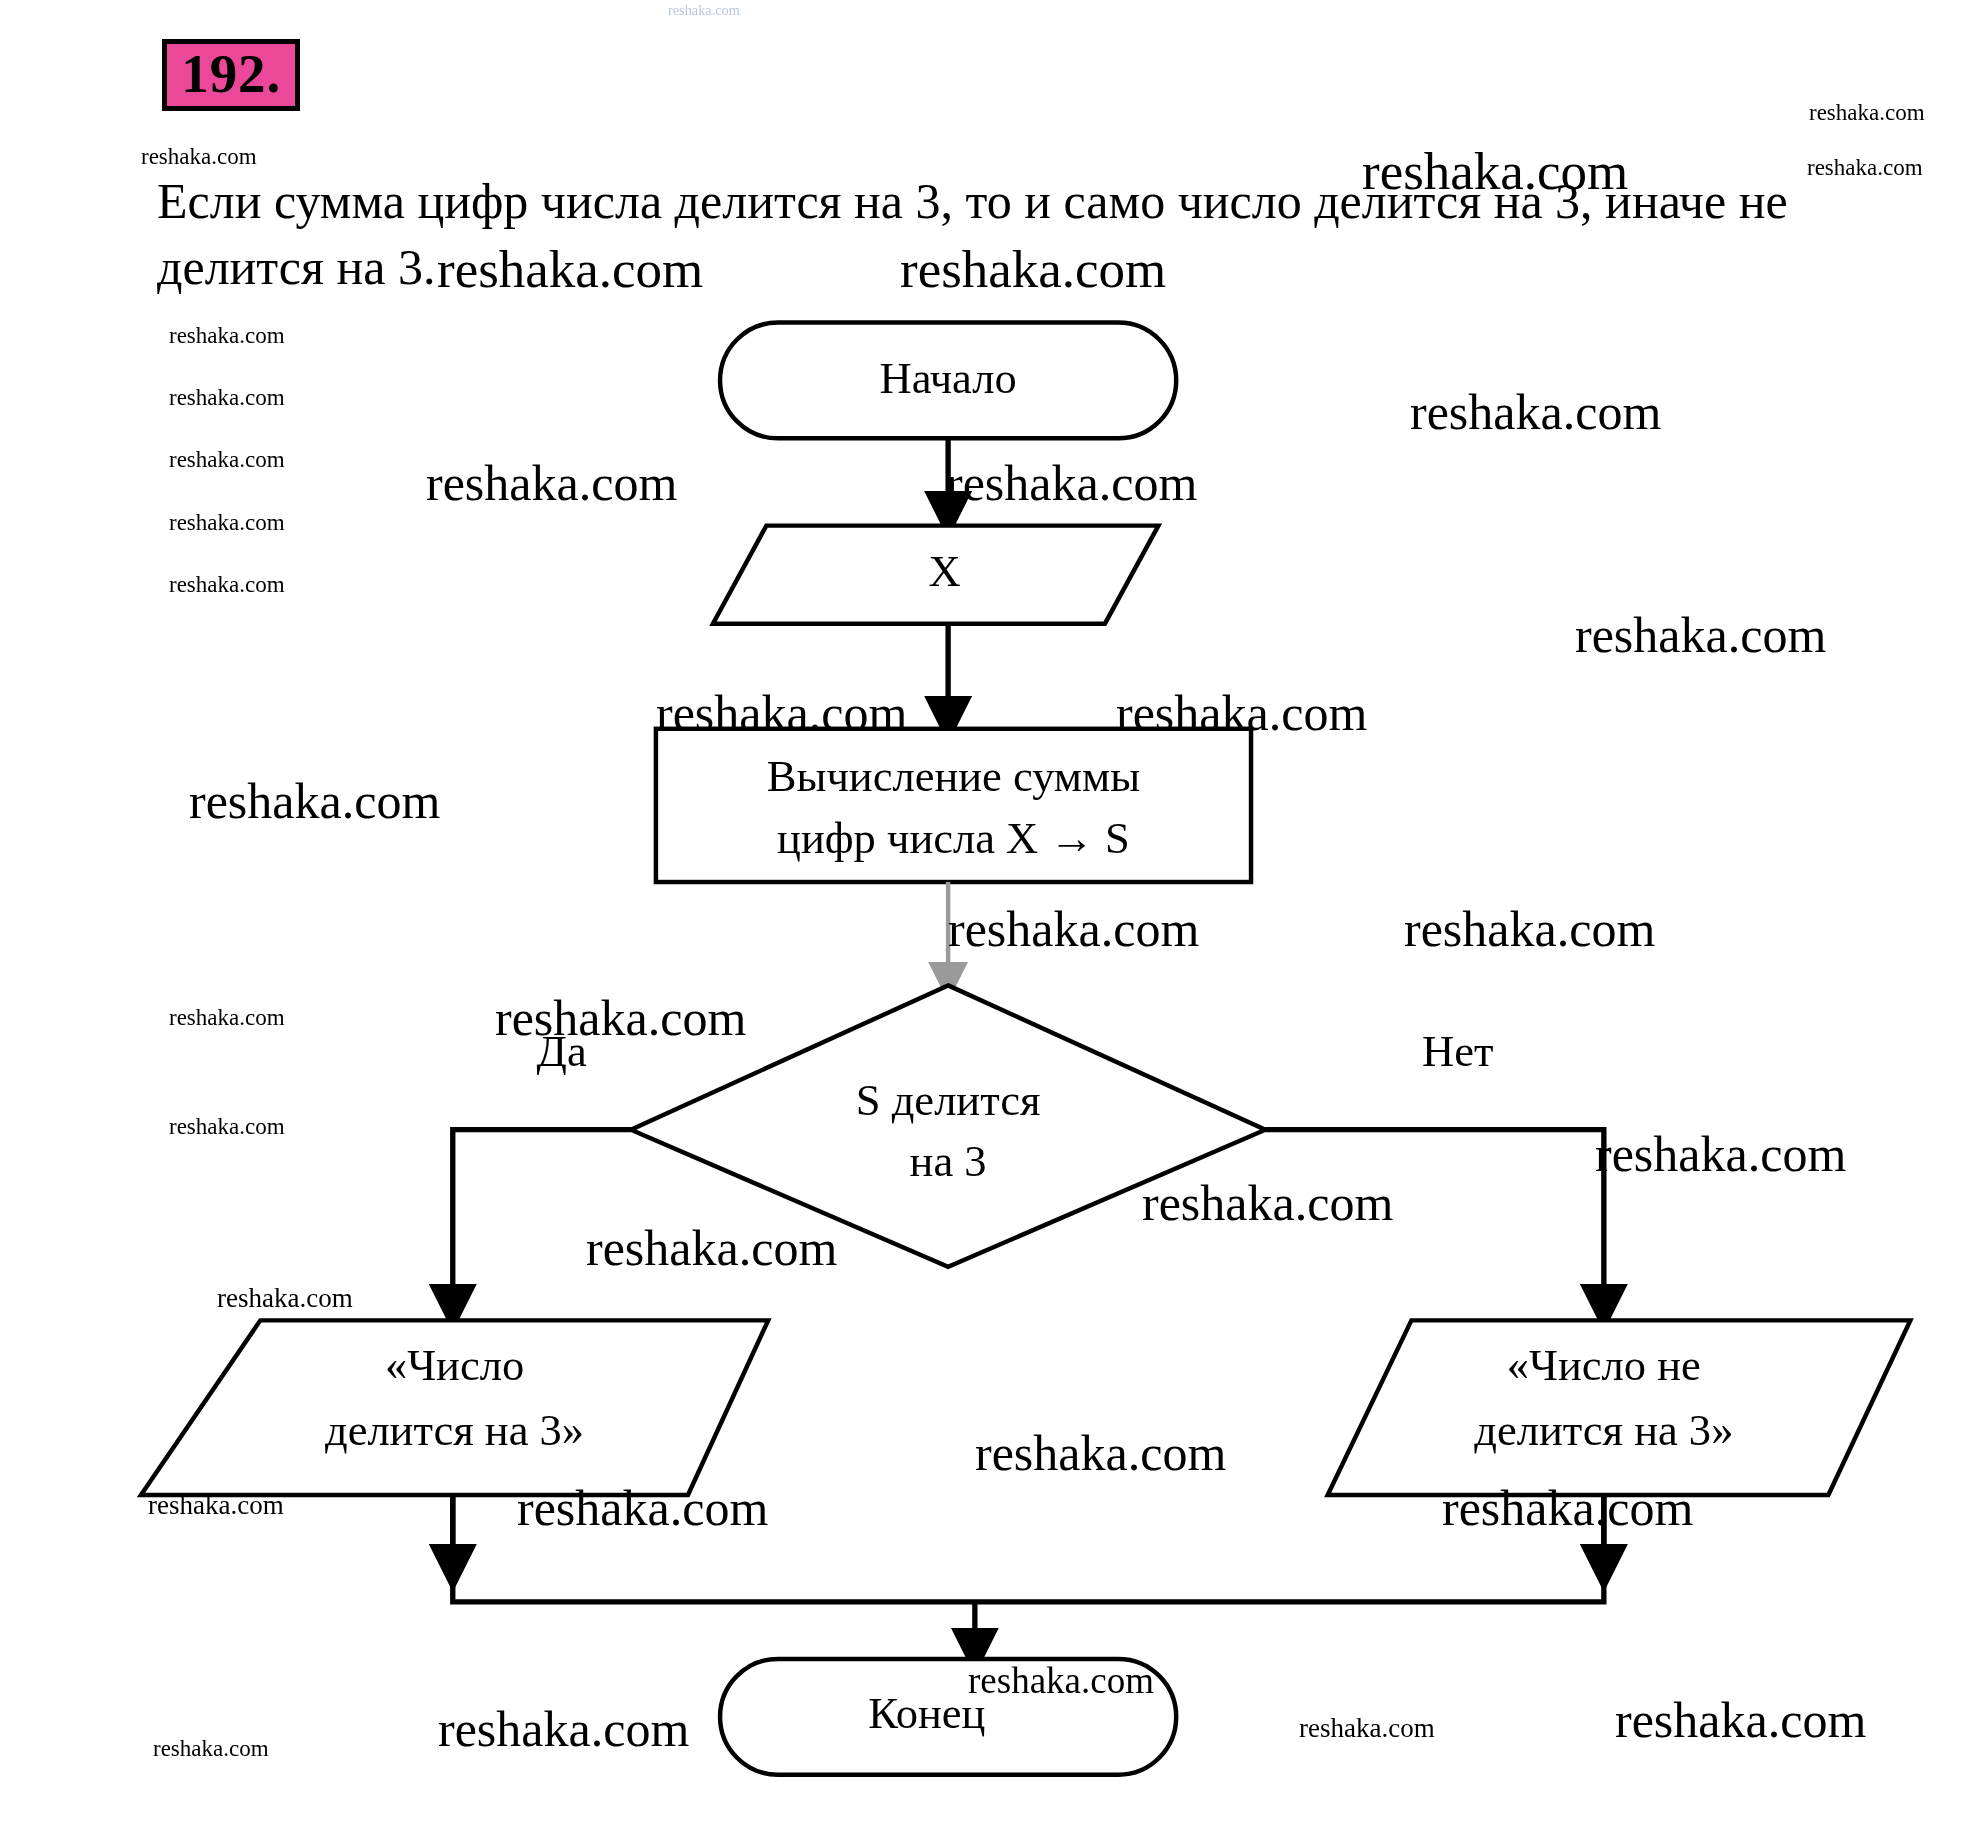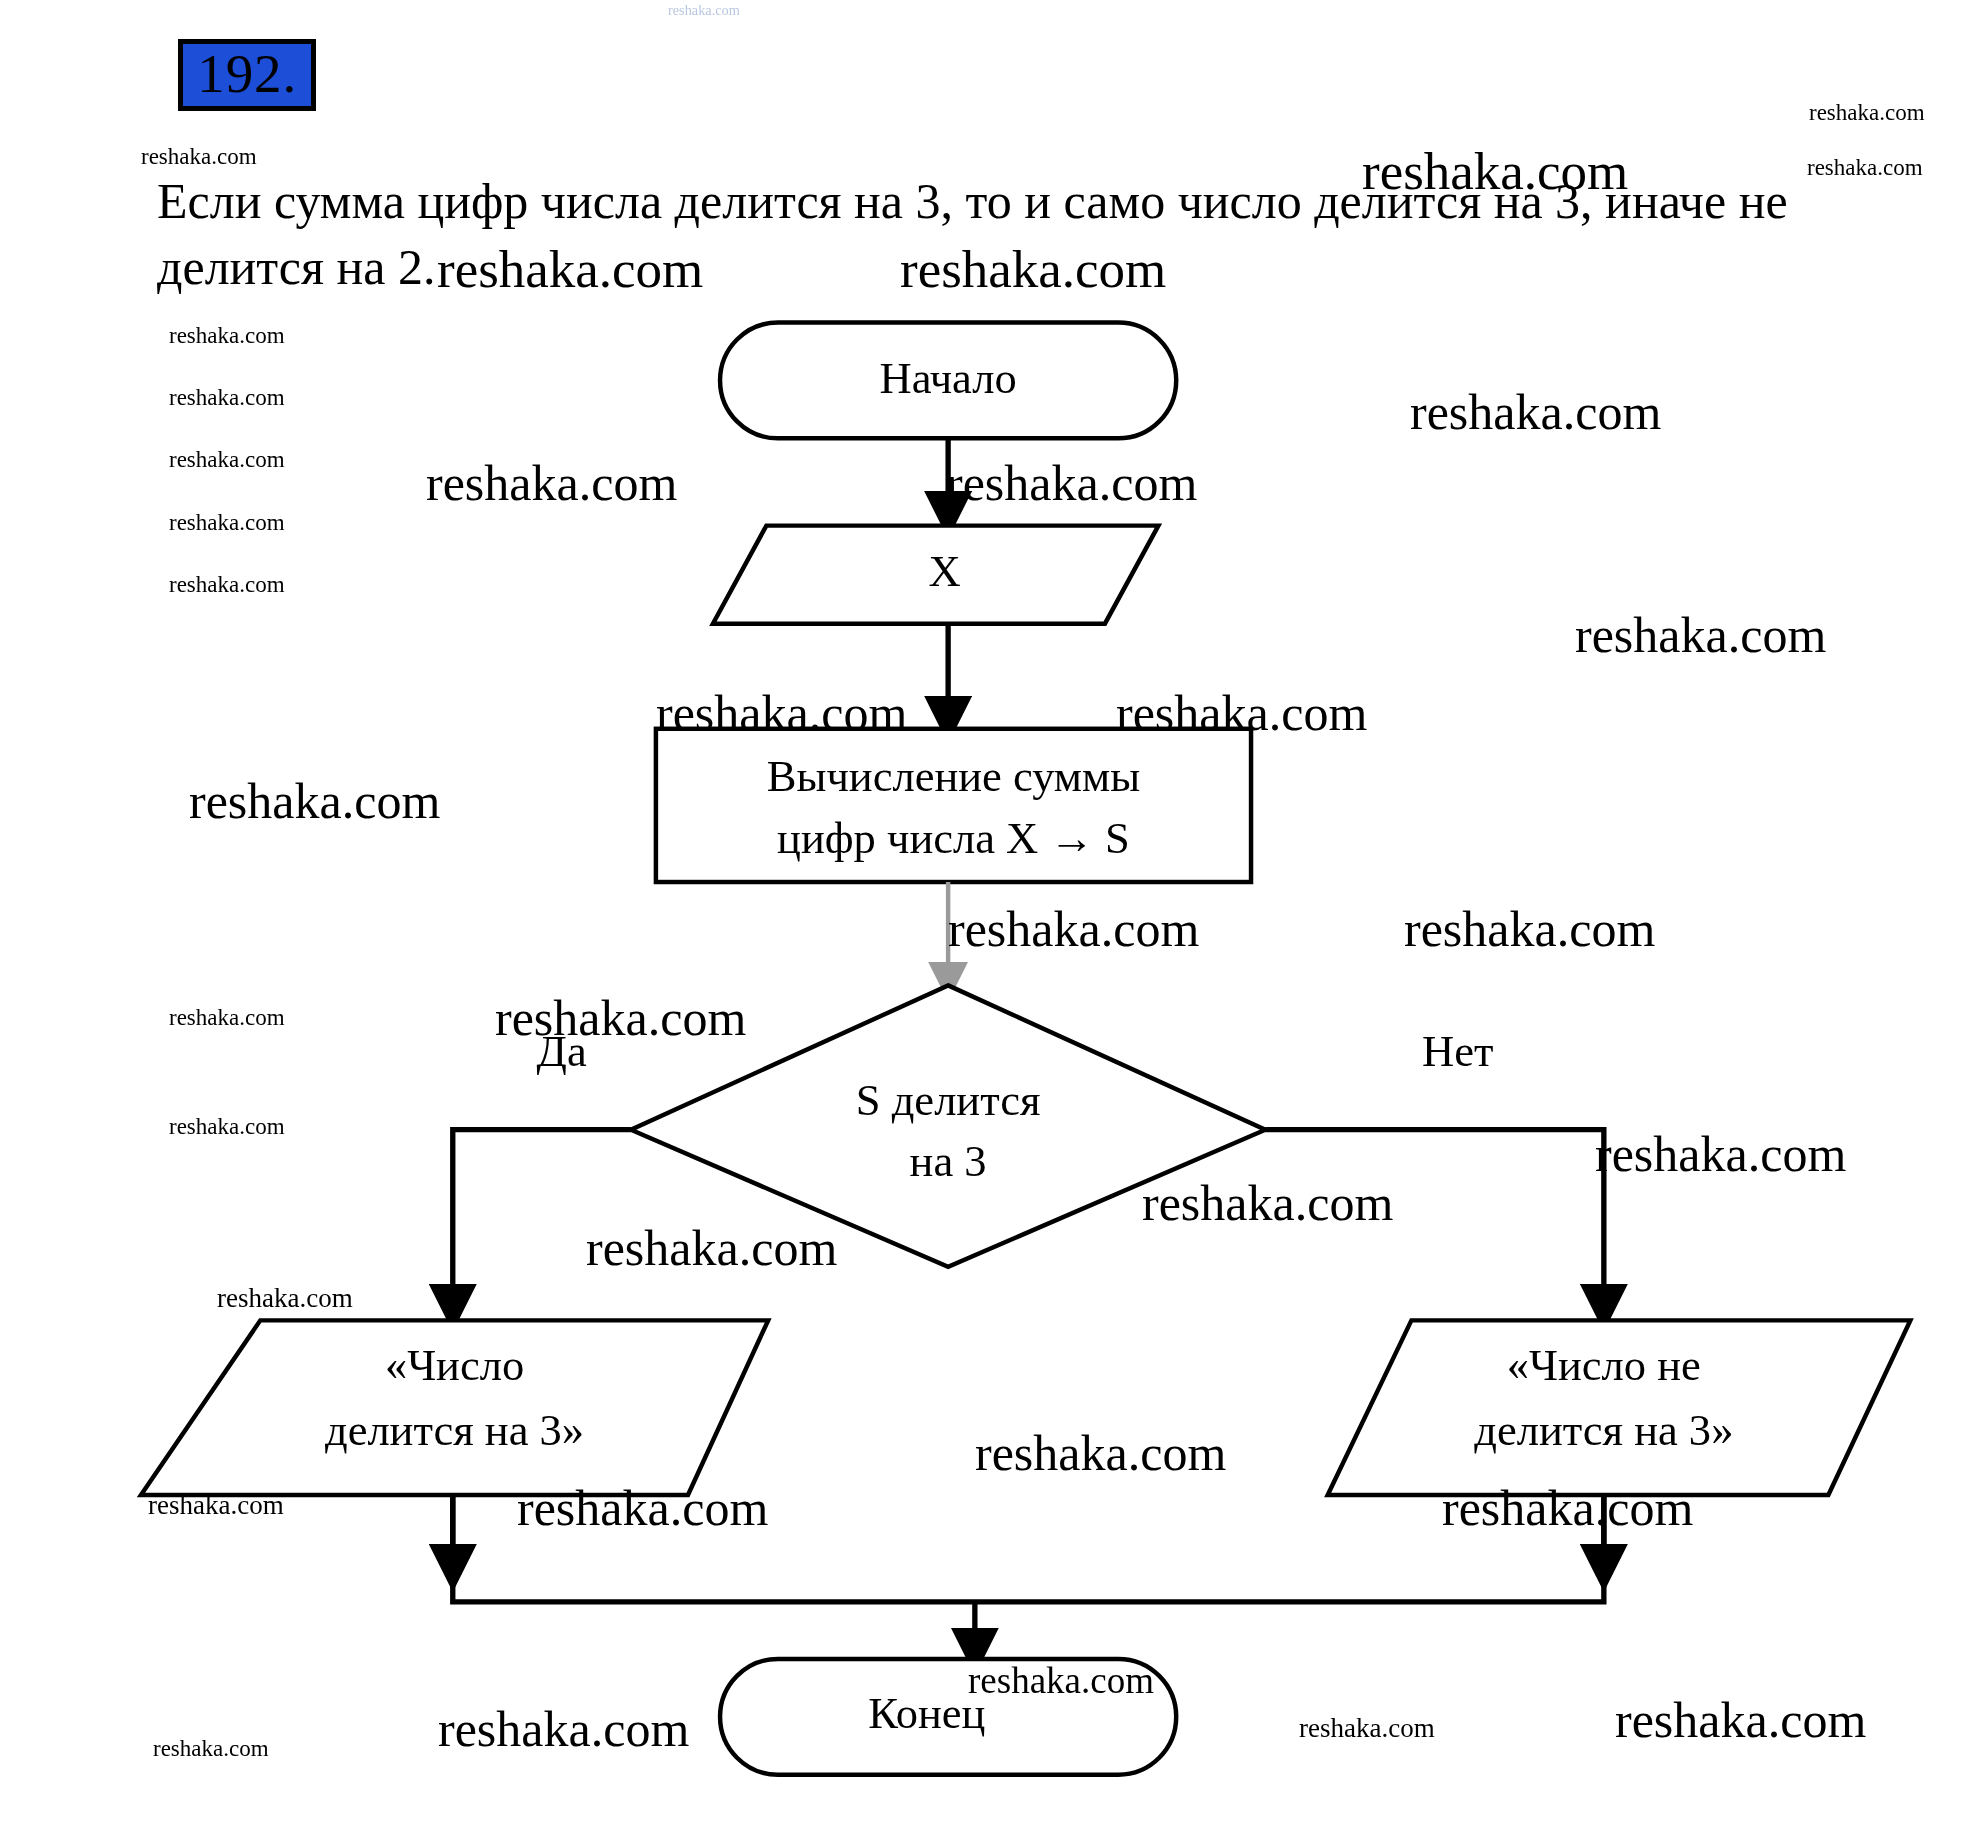--- a/index.html
+++ b/index.html
@@ -13,30 +13,30 @@
     height: 1846px;
     background: #ffffff;
     overflow: hidden;
     font-family: "Liberation Serif", serif;
     color: #000000;
   }
 
   
   #task-number-box {
     position: absolute;
-    left: 178px;
+    left: 162px;
     top: 39px;
     border: 5.3px solid #000000;
     padding: 1.8px 14.3px 5.3px 14.3px;
     font-family: "Liberation Serif", serif;
-    font-weight: normal;
+    font-weight: bold;
     font-size: 55px;
     line-height: 1.0;
     letter-spacing: 0.9px;
-    background: #1d4ed8;
+    background: #ec4899;
     z-index: 5;
   }
 
   
   #statement {
     position: absolute;
     left: 157px;
     top: 168px;
     width: 1684px;
     font-family: "Liberation Serif", serif;
@@ -91,21 +91,21 @@
   }
 </style>
 </head>
 <body>
 
 <div id="page">
 
   <div id="task-number-box">192.</div>
 
   <div id="statement"><span>Если сумма цифр числа делится на 3, то и само число делится на 3, иначе не</span>
-<span>делится на 2.</span></div>
+<span>делится на 3.</span></div>
 
   <svg id="flowchart" viewBox="0 0 2222 2072">
 
     <defs>
       <marker id="arrowhead" markerWidth="9" markerHeight="9" refX="4.5" refY="4.5" orient="auto" markerUnits="strokeWidth">
         <path d="M0,0 L9,4.5 L0,9 Z" fill="#000000"></path>
       </marker>
       <marker id="arrowhead-grey" markerWidth="9" markerHeight="9" refX="4.5" refY="4.5" orient="auto" markerUnits="strokeWidth">
         <path d="M0,0 L9,4.5 L0,9 Z" fill="#9a9a9a"></path>
       </marker>

